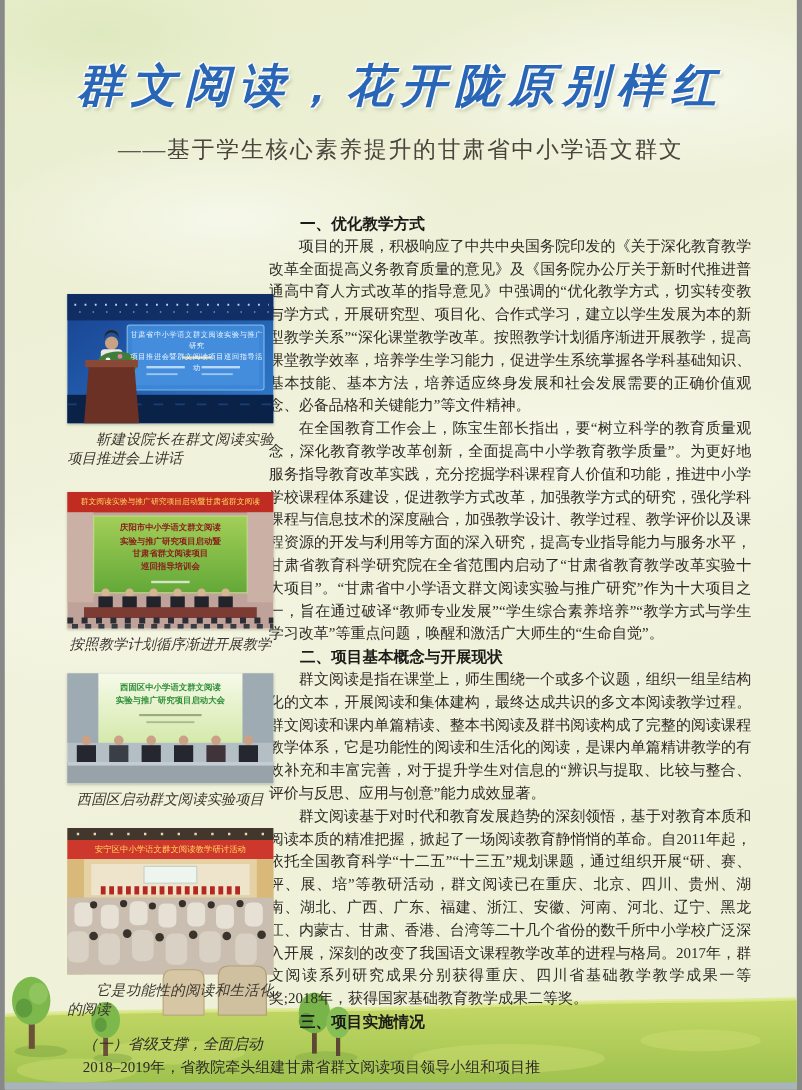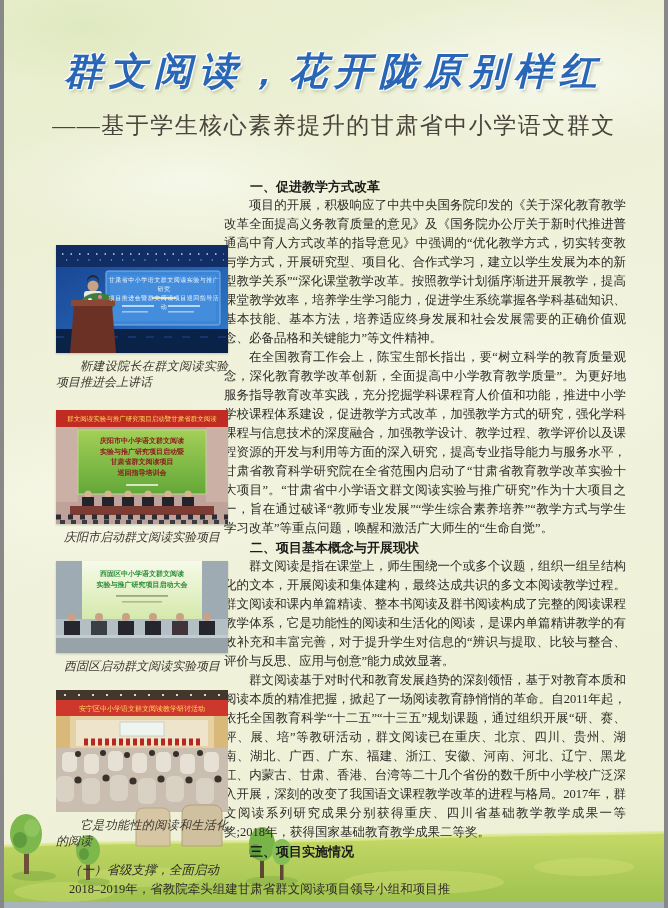--- a/index.html
+++ b/index.html
@@ -15,21 +15,21 @@
       linear-gradient(163deg,#e9eecd 0%,#f1f2dd 45%,#edf0d5 100%);
   }
   
   .head{position:absolute;left:0;top:0;width:100%;text-align:center;z-index:3;}
   .title{
     margin:46px 0 0;font-size:38px;font-weight:bold;font-style:italic;
     letter-spacing:7px;color:#2a66b6;
     text-shadow:0 0 3px #fff,0 0 3px #fff,1px 1px 0 #fff,-1px -1px 0 #fff,2px 3px 3px rgba(110,130,80,.35);
     font-family:"Liberation Serif","DejaVu Serif",serif;
   }
-  .subtitle{margin-top:16px;font-size:23px;line-height:26px;color:#49443c;letter-spacing:1.5px;}
+  .subtitle{margin-top:16px;font-size:19px;line-height:26px;color:#49443c;letter-spacing:1.5px;}
   
   .article{
     position:absolute;left:40px;top:177px;width:582px;z-index:2;
     font-size:12.5px;line-height:19px;color:#2e2b27;text-align:justify;
   }
   .article p{margin:0;text-indent:2em;}
   .sec{
     margin:0;font-size:13px;line-height:19px;font-weight:bold;color:#1d1b18;
     font-family:"Liberation Sans","DejaVu Sans",sans-serif;text-indent:2em;text-align:left;
   }
@@ -212,21 +212,21 @@
             <line x1="4" y1="112" x2="172" y2="112" stroke="#3a3a42" stroke-width="4" stroke-dasharray="5 6"></line>
           </svg>
           <div class="ov ov2b">群文阅读实验与推广研究项目启动暨甘肃省群文阅读</div>
           <div class="ov ov2s">
             <div>庆阳市中小学语文群文阅读</div>
             <div>实验与推广研究项目启动暨</div>
             <div>甘肃省群文阅读项目</div>
             <div>巡回指导培训会</div>
           </div>
         </div>
-        <figcaption class="cap cap-center">庆阳市启动群文阅读实验项目</figcaption>
+        <figcaption class="cap cap-center">按照教学计划循序渐进开展教学</figcaption>
       </figure>
 
       <figure class="ph ph3">
         <div class="img img3">
           <svg width="172" height="92" viewBox="0 0 172 92">
             <defs>
               <linearGradient id="p3scr" x1="0" y1="0" x2="0" y2="1">
                 <stop offset="0" stop-color="#f6fae9"></stop>
                   <stop offset="1" stop-color="#d5e9ab"></stop>
               </linearGradient>
@@ -328,21 +328,21 @@
               <path d="M126,156 L126,124 q0,-9 9,-9 l22,0 q9,0 9,9 l0,32 Z" fill="#cfc0a0" stroke="#b5a179" stroke-width="1"></path>
             </g>
           </svg>
           <div class="ov ov4b">安宁区中小学语文群文阅读教学研讨活动</div>
         </div>
         <figcaption class="cap cap-indent">它是功能性的阅读和生活化的阅读</figcaption>
       </figure>
 
     </aside>
 
-    <h3 class="sec">一、促进教学方式改革</h3>
+    <h3 class="sec">一、优化教学方式</h3>
     <p>项目的开展，积极响应了中共中央国务院印发的《关于深化教育教学改革全面提高义务教育质量的意见》及《国务院办公厅关于新时代推进普通高中育人方式改革的指导意见》中强调的“优化教学方式，切实转变教与学方式，开展研究型、项目化、合作式学习，建立以学生发展为本的新型教学关系”“深化课堂教学改革。按照教学计划循序渐进开展教学，提高课堂教学效率，培养学生学习能力，促进学生系统掌握各学科基础知识、基本技能、基本方法，培养适应终身发展和社会发展需要的正确价值观念、必备品格和关键能力”等文件精神。</p>
     <p>在全国教育工作会上，陈宝生部长指出，要“树立科学的教育质量观念，深化教育教学改革创新，全面提高中小学教育教学质量”。为更好地服务指导教育改革实践，充分挖掘学科课程育人价值和功能，推进中小学学校课程体系建设，促进教学方式改革，加强教学方式的研究，强化学科课程与信息技术的深度融合，加强教学设计、教学过程、教学评价以及课程资源的开发与利用等方面的深入研究，提高专业指导能力与服务水平，甘肃省教育科学研究院在全省范围内启动了“甘肃省教育教学改革实验十大项目”。“甘肃省中小学语文群文阅读实验与推广研究”作为十大项目之一，旨在通过破译“教师专业发展”“学生综合素养培养”“教学方式与学生学习改革”等重点问题，唤醒和激活广大师生的“生命自觉”。</p>
     <h3 class="sec">二、项目基本概念与开展现状</h3>
     <p>群文阅读是指在课堂上，师生围绕一个或多个议题，组织一组呈结构化的文本，开展阅读和集体建构，最终达成共识的多文本阅读教学过程。群文阅读和课内单篇精读、整本书阅读及群书阅读构成了完整的阅读课程教学体系，它是功能性的阅读和生活化的阅读，是课内单篇精讲教学的有效补充和丰富完善，对于提升学生对信息的“辨识与提取、比较与整合、评价与反思、应用与创意”能力成效显著。</p>
     <p>群文阅读基于对时代和教育发展趋势的深刻领悟，基于对教育本质和阅读本质的精准把握，掀起了一场阅读教育静悄悄的革命。自2011年起，依托全国教育科学“十二五”“十三五”规划课题，通过组织开展“研、赛、评、展、培”等教研活动，群文阅读已在重庆、北京、四川、贵州、湖南、湖北、广西、广东、福建、浙江、安徽、河南、河北、辽宁、黑龙江、内蒙古、甘肃、香港、台湾等二十几个省份的数千所中小学校广泛深入开展，深刻的改变了我国语文课程教学改革的进程与格局。2017年，群文阅读系列研究成果分别获得重庆、四川省基础教学教学成果一等奖;2018年，获得国家基础教育教学成果二等奖。</p>
     <h3 class="sec">三、项目实施情况</h3>
     <p class="kai">（一）省级支撑，全面启动</p>
     <p>2018–2019年，省教院牵头组建甘肃省群文阅读项目领导小组和项目推</p>
     <div class="clear"></div>
   </main>

